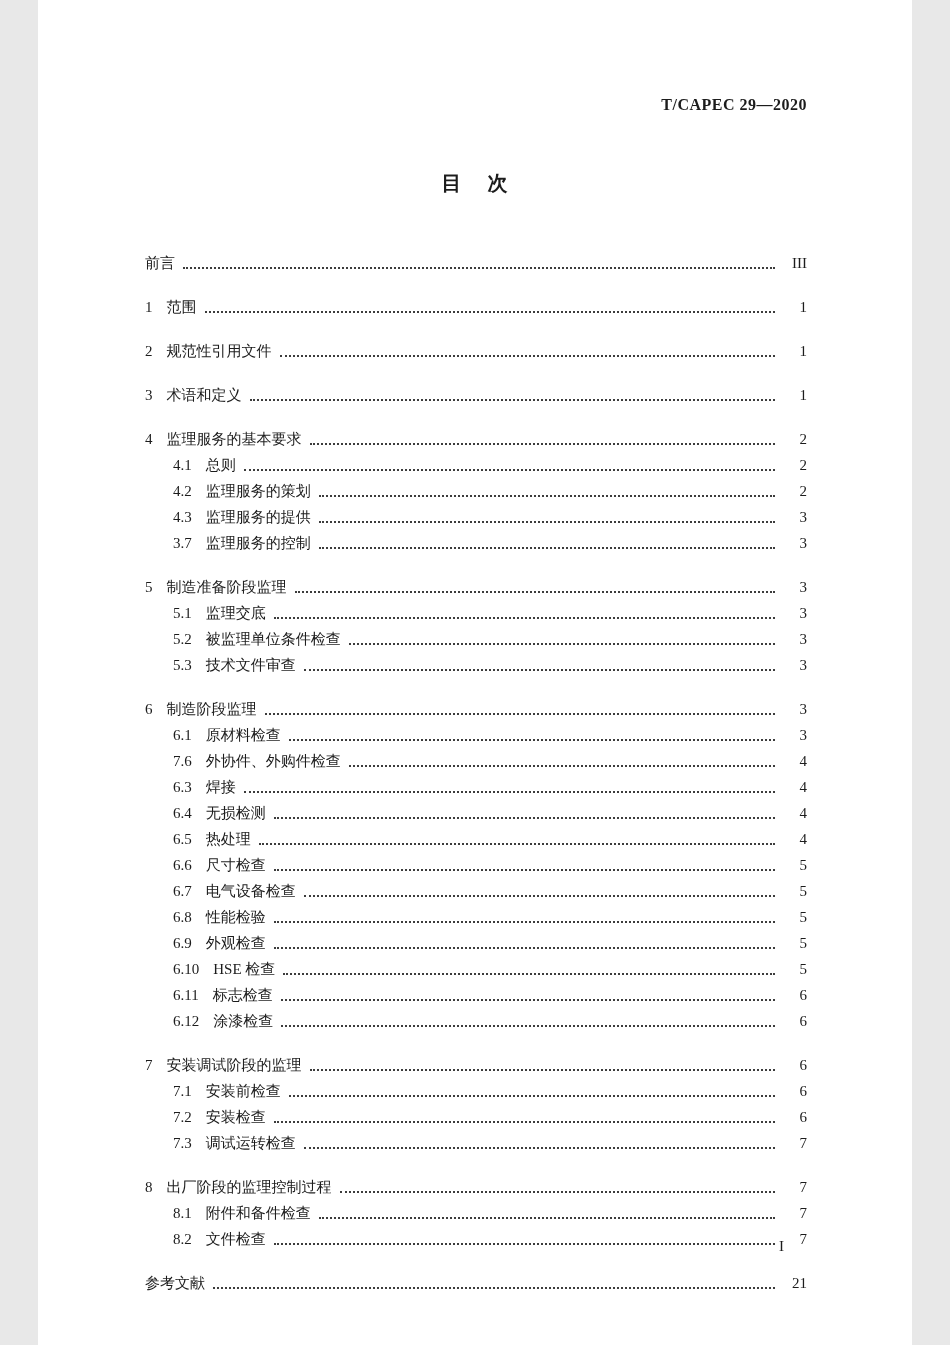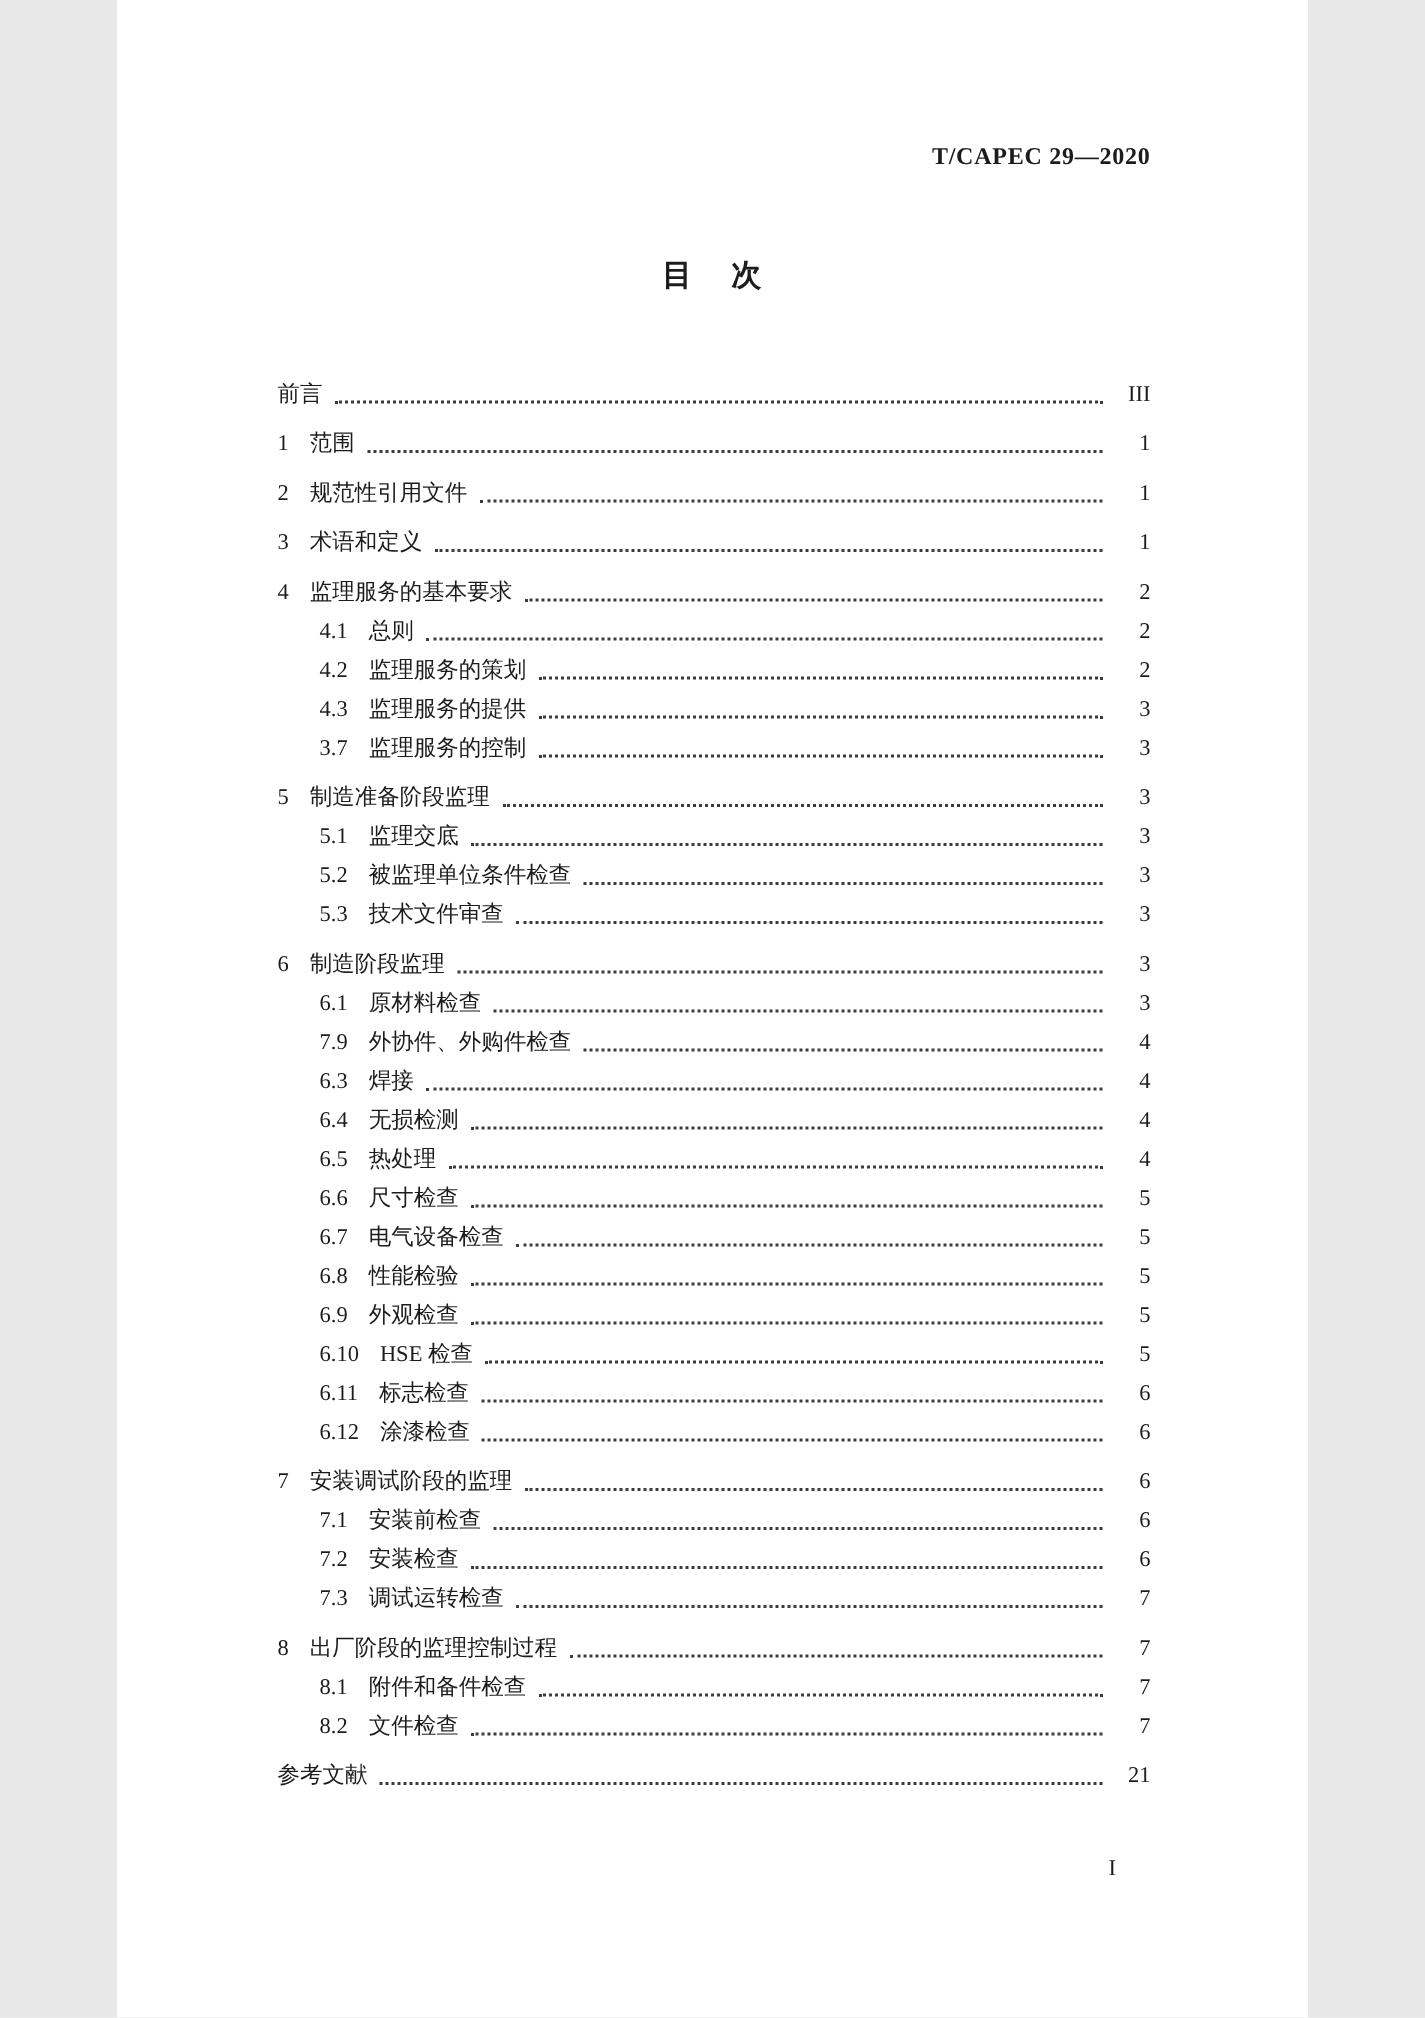--- a/index.html
+++ b/index.html
@@ -1,17 +1,17 @@
 <!DOCTYPE html>
 <html><head>
 <meta charset="utf-8">
 <style>
   html, body { margin: 0; padding: 0; background: #e8e8e8; }
   .page {
-    width: 794px;
+    width: 874px;
     height: 1345px;
     margin: 0 auto;
     box-sizing: border-box;
     position: relative;
     background: #ffffff;
     padding: 96px 105px 0 107px;
     font-family: "Liberation Serif", "DejaVu Serif", serif;
     color: #1c1c1c;
   }
   .doc-code {
@@ -28,21 +28,21 @@
     letter-spacing: 3px;
   }
   .toc { margin-top: 56px; }
   .toc-row {
     display: flex;
     align-items: flex-end;
     font-size: 15px;
     line-height: 20px;
     margin-top: 6px;
   }
-  .toc-row.level-0 { margin-top: 13px; }
+  .toc-row.level-0 { margin-top: 24px; }
   .toc-row.level-1 { padding-left: 28px; align-items: flex-end; }
   .toc-row:first-child { margin-top: 0; }
   .toc-label { white-space: nowrap; }
   .toc-num { margin-right: 14px; }
   .toc-title-text { font-weight: normal; }
   .leader {
     flex: 1;
     border-bottom: 2px dotted #3c3c3c;
     margin: 0 8px 4px 8px;
     min-width: 20px;
@@ -135,21 +135,21 @@
         <span class="toc-label"><span class="toc-num">6</span><span class="toc-title-text">制造阶段监理</span></span>
         <span class="leader"></span>
         <span class="toc-page">3</span>
       </div>
       <div class="toc-row level-1">
         <span class="toc-label"><span class="toc-num">6.1</span><span class="toc-title-text">原材料检查</span></span>
         <span class="leader"></span>
         <span class="toc-page">3</span>
       </div>
       <div class="toc-row level-1">
-        <span class="toc-label"><span class="toc-num">7.9</span><span class="toc-title-text">外协件、外购件检查</span></span>
+        <span class="toc-label"><span class="toc-num">7.6</span><span class="toc-title-text">外协件、外购件检查</span></span>
         <span class="leader"></span>
         <span class="toc-page">4</span>
       </div>
       <div class="toc-row level-1">
         <span class="toc-label"><span class="toc-num">6.3</span><span class="toc-title-text">焊接</span></span>
         <span class="leader"></span>
         <span class="toc-page">4</span>
       </div>
       <div class="toc-row level-1">
         <span class="toc-label"><span class="toc-num">6.4</span><span class="toc-title-text">无损检测</span></span>

